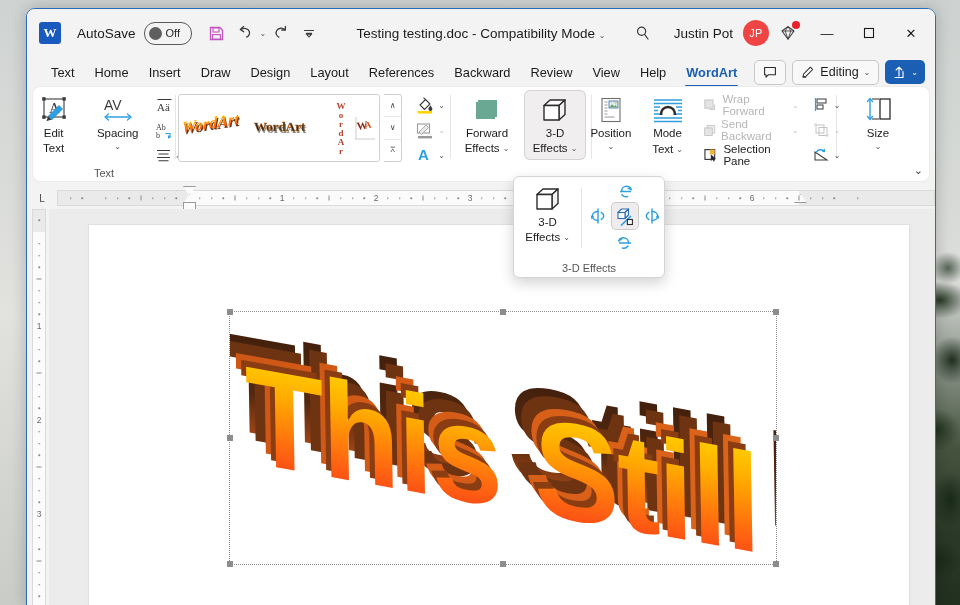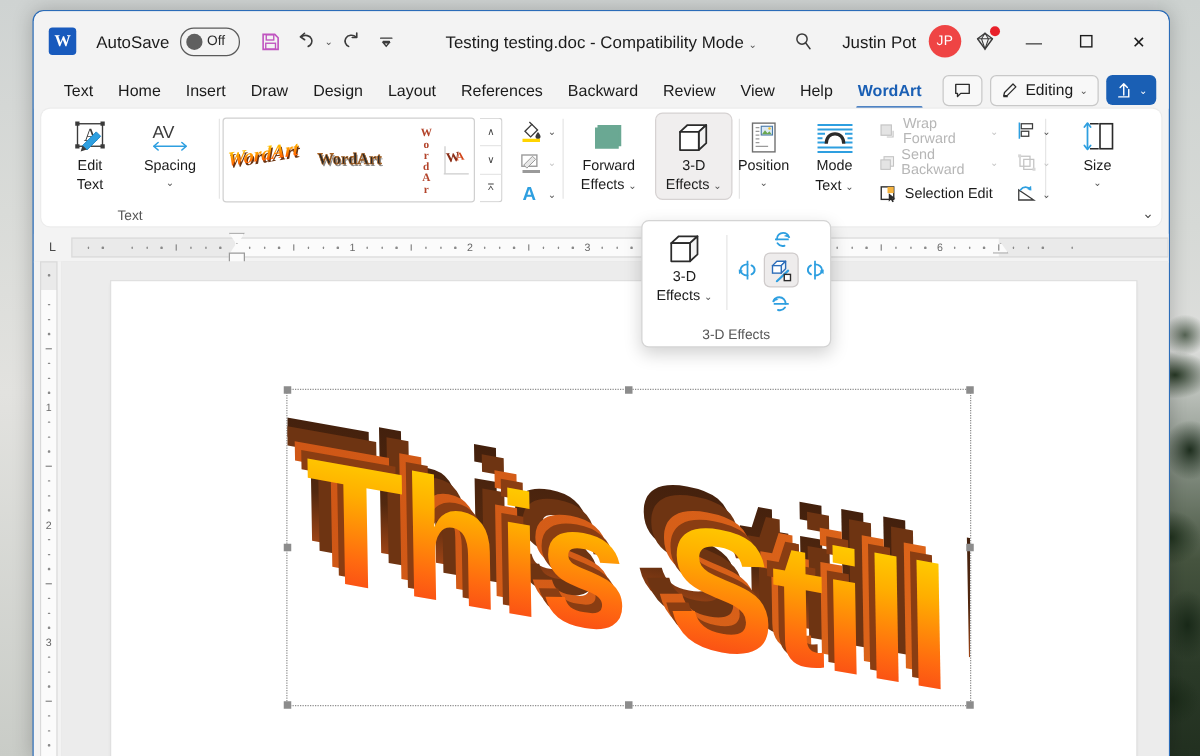--- a/index.html
+++ b/index.html
@@ -348,20 +348,42 @@
             <svg width="34" height="28" viewBox="0 0 34 28">
               <text x="3" y="14" font-family="Liberation Sans, sans-serif" font-size="14" fill="#3b3b3b">AV</text>
               <path d="M4 21h26" stroke="#2e9fe0" stroke-width="1.3"></path>
               <path d="M7.5 18 4 21l3.5 3M26.5 18 30 21l-3.5 3" fill="none" stroke="#2e9fe0" stroke-width="1.3" stroke-linecap="round" stroke-linejoin="round"></path>
             </svg>
           </div>
           <div>Spacing</div>
           <div class="caret">⌄</div>
         </div>
 
+        <div class="smallcol">
+          <div class="smallbtn">
+            <svg width="20" height="16" viewBox="0 0 20 16">
+                <path d="M2.5 2.5h14" stroke="#3b3b3b" stroke-width="1.1"></path>
+                <text x="2" y="14" font-family="Liberation Serif, serif" font-size="11" fill="#3b3b3b">Aä</text>
+              </svg>
+          </div>
+          <div class="smallbtn">
+            <svg width="20" height="17" viewBox="0 0 20 17">
+                <text x="1" y="8" font-family="Liberation Serif, serif" font-size="8" fill="#3b3b3b">Ab</text>
+                <text x="1" y="16" font-family="Liberation Serif, serif" font-size="8" fill="#3b3b3b">b</text>
+                <path d="M10.5 11.5h4.5v3.5" fill="none" stroke="#2e9fe0" stroke-width="1.2"></path>
+                <path d="M13 16.8 16.4 15 13 13.2z" fill="#2e9fe0"></path>
+              </svg>
+          </div>
+          <div class="smallbtn">
+            <svg width="17" height="14" viewBox="0 0 17 14">
+                <path d="M2 2.5h13M3.5 6h10M2 9.5h13M3.5 12.8h10" stroke="#3b3b3b" stroke-width="1.1"></path>
+              </svg>
+            <span class="caret">⌄</span>
+          </div>
+        </div>
       </div>
       <div class="glabel">Text</div>
     </div>
 
     <div class="group-sep"></div>
 
     <div class="group" style="width:262px">
       <div class="grow" style="align-items:flex-start">
         <div class="gallery">
           <div class="gal-item" style="width:72px">
@@ -523,21 +545,21 @@
               </svg>
             <span>Send Backward</span>
             <span class="caret dis">⌄</span>
           </div>
           <div class="smallbtn">
             <svg width="18" height="16" viewBox="0 0 18 16">
                 <rect x="2" y="2.5" width="10" height="10" fill="none" stroke="#2b2b2b" stroke-width="1.1"></rect>
                 <rect x="7" y="2.5" width="5" height="5" fill="#f5b33f"></rect>
                 <path d="M8 7.5 8 14.4l1.7-1.8 1.2 2.2 1.2-.7-1.2-2.1 2.4-.3z" fill="#2b2b2b"></path>
               </svg>
-            <span>Selection Edit</span>
+            <span>Selection Pane</span>
           </div>
         </div>
 
         <div class="smallcol" style="margin-left:4px">
           <div class="smallbtn">
             <svg width="18" height="16" viewBox="0 0 18 16">
                 <rect x="4" y="2" width="9" height="4" fill="none" stroke="#3b3b3b" stroke-width="1"></rect>
                 <rect x="4" y="8" width="6" height="4" fill="none" stroke="#3b3b3b" stroke-width="1"></rect>
                 <path d="M2.5 1v13" stroke="#2e9fe0" stroke-width="1.2"></path>
               </svg>

